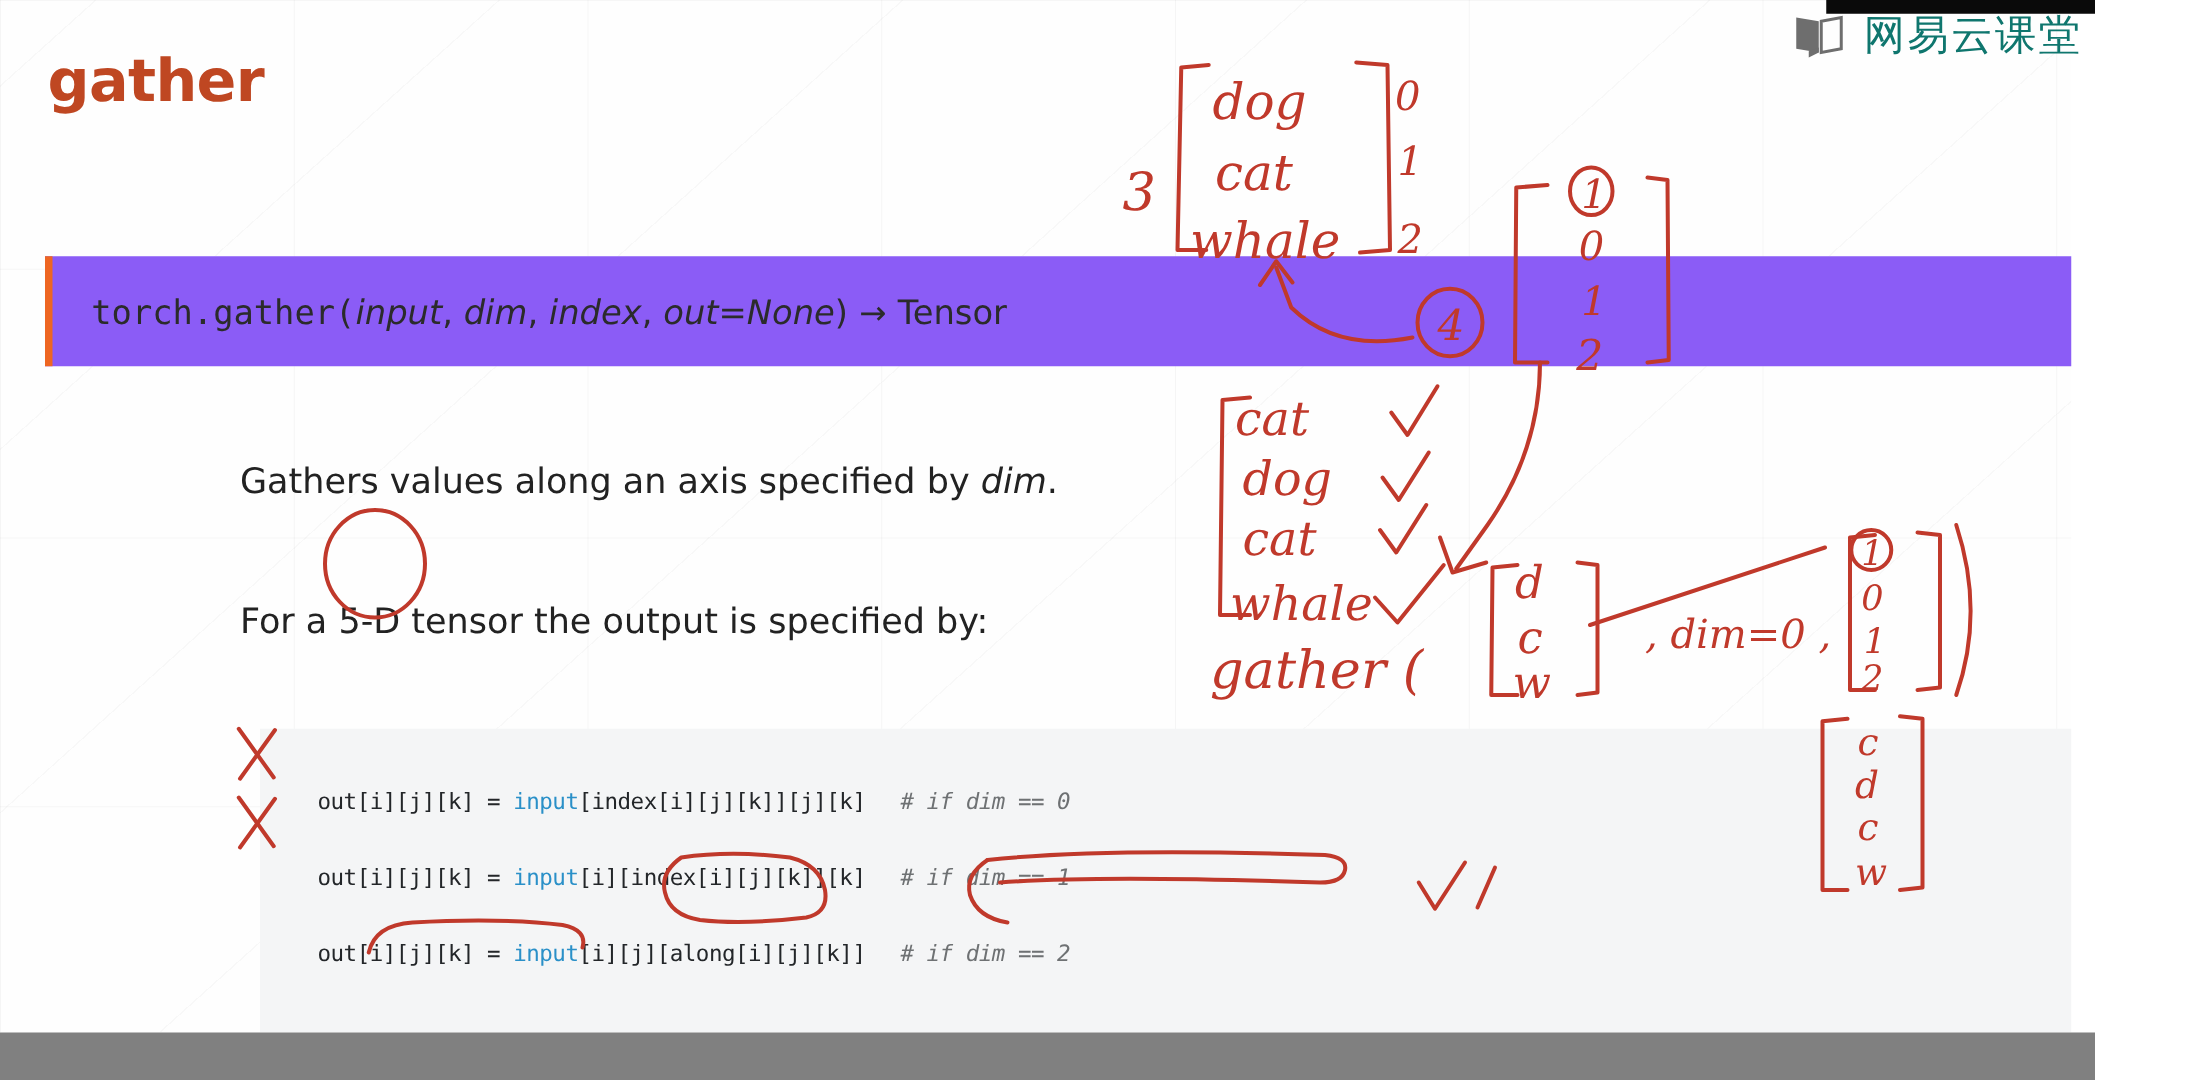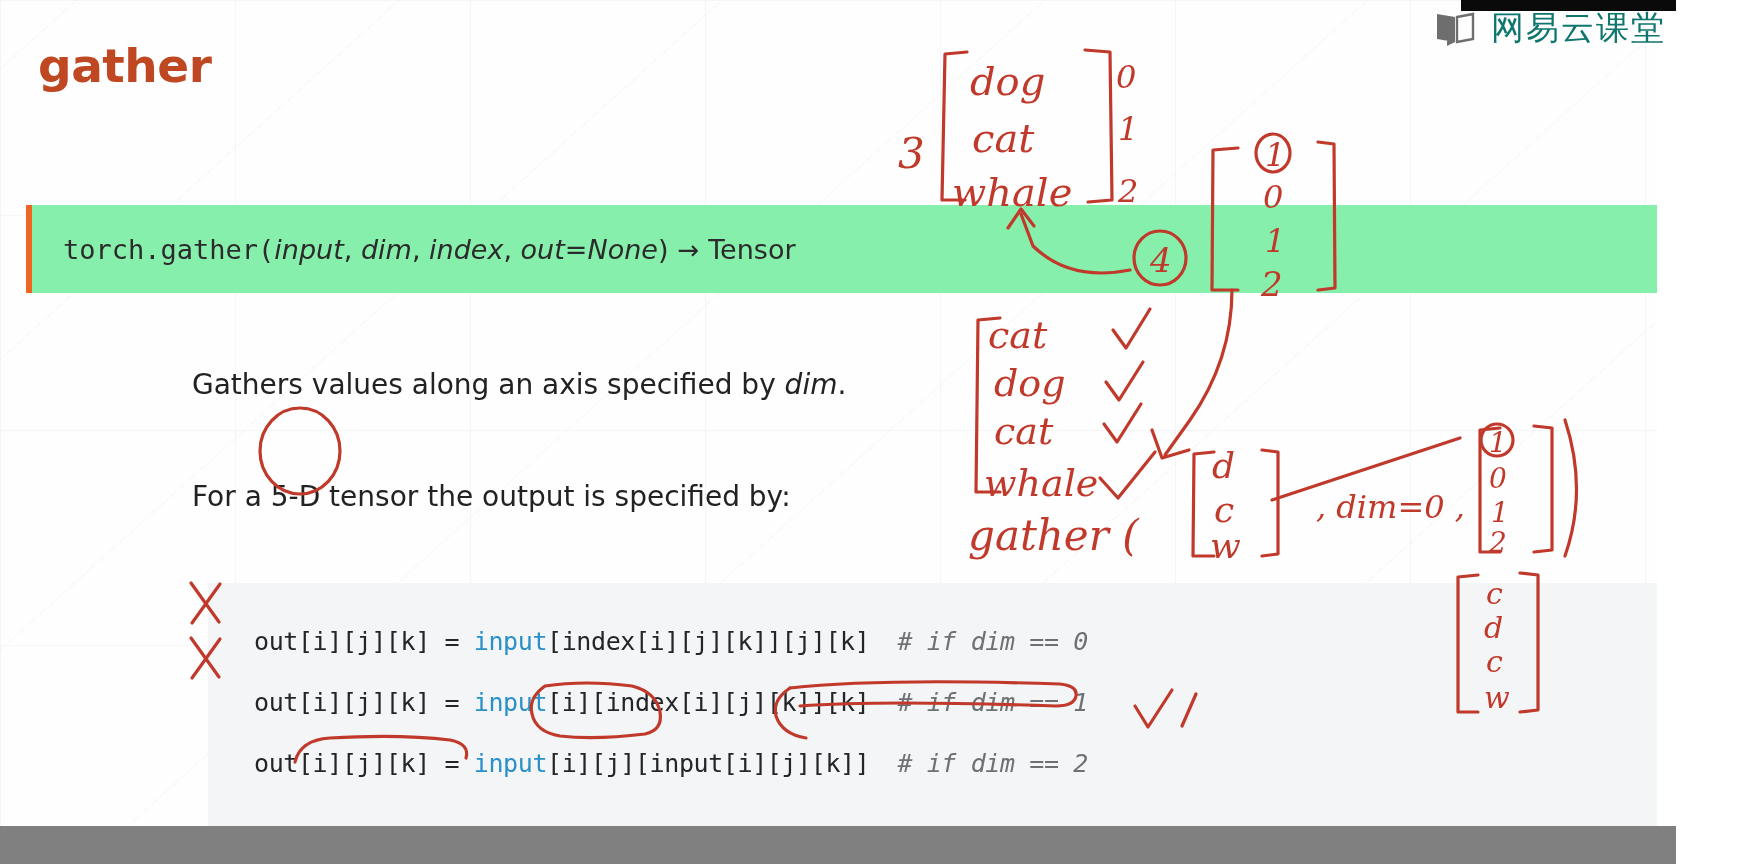--- a/index.html
+++ b/index.html
@@ -89,23 +89,23 @@
     font-size: 47px;
     font-weight: bold;
     color: #bf4722;
     letter-spacing: -0.5px;
     font-family: "DejaVu Sans", sans-serif;
   }
 
   
   #sig-box {
     position: absolute;
-    left: 26px; top: 205px;
+    left: 36px; top: 205px;
     width: 1688px; height: 88px;
-    background: #86efac;
+    background: #8b5cf6;
     border-left: 6px solid #ee6622;
     display: flex;
     align-items: center;
   }
   #sig-text {
     padding-left: 31px;
     font-family: "DejaVu Serif", serif;
     font-size: 28px;
     color: #2b2b2b;
     white-space: nowrap;
@@ -131,21 +131,21 @@
   
   #code-block {
     position: absolute;
     left: 208px; top: 583px;
     width: 1504px; height: 243px;
     background: #f4f5f6;
     padding: 28px 0 0 46px;
   }
   .codeline {
     font-family: "DejaVu Sans Mono", monospace;
-    font-size: 25px;
+    font-size: 18px;
     line-height: 61px;
     color: #232629;
     white-space: pre;
     letter-spacing: -0.4px;
   }
   .codeline .kw { color: #2a90c8; }
   .codeline .cmt { color: #6e7173; font-style: italic; padding-left: 28px;}
 
   
   #ink {
@@ -170,21 +170,21 @@
       <div id="sig-text"><span class="mono">torch.gather(</span><span class="ital">input</span><span class="plain">, </span><span class="ital">dim</span><span class="plain">, </span><span class="ital">index</span><span class="plain">, </span><span class="ital">out=None</span><span class="plain">)</span><span class="arrow">→</span><span class="plain">Tensor</span></div>
     </div>
 
     <div class="para" id="para1"><span>Gathers values along an axis specified by </span><i>dim</i><span>.</span></div>
 
     <div class="para" id="para2"><span>For a 5-D tensor the output is specified by:</span></div>
 
     <div id="code-block">
       <div class="codeline"><span>out[i][j][k] = </span><span class="kw">input</span><span>[index[i][j][k]][j][k]</span><span class="cmt"># if dim == 0</span></div>
       <div class="codeline"><span>out[i][j][k] = </span><span class="kw">input</span><span>[i][index[i][j][k]][k]</span><span class="cmt"># if dim == 1</span></div>
-      <div class="codeline"><span>out[i][j][k] = </span><span class="kw">input</span><span>[i][j][input[i][j][k]]</span><span class="cmt"># if dim == 2</span></div>
+      <div class="codeline"><span>out[i][j][k] = </span><span class="kw">input</span><span>[i][j][along[i][j][k]]</span><span class="cmt"># if dim == 2</span></div>
     </div>
   </div>
 
   <div id="right-white-strip"></div>
 
   <div id="top-black-strip"></div>
 
   <div id="brand">
     <svg id="brand-icon" viewBox="0 0 44 36">
       <path d="M3 3 L21 6 L21 31 L3 28 Z" fill="#6e6e6e"></path>

